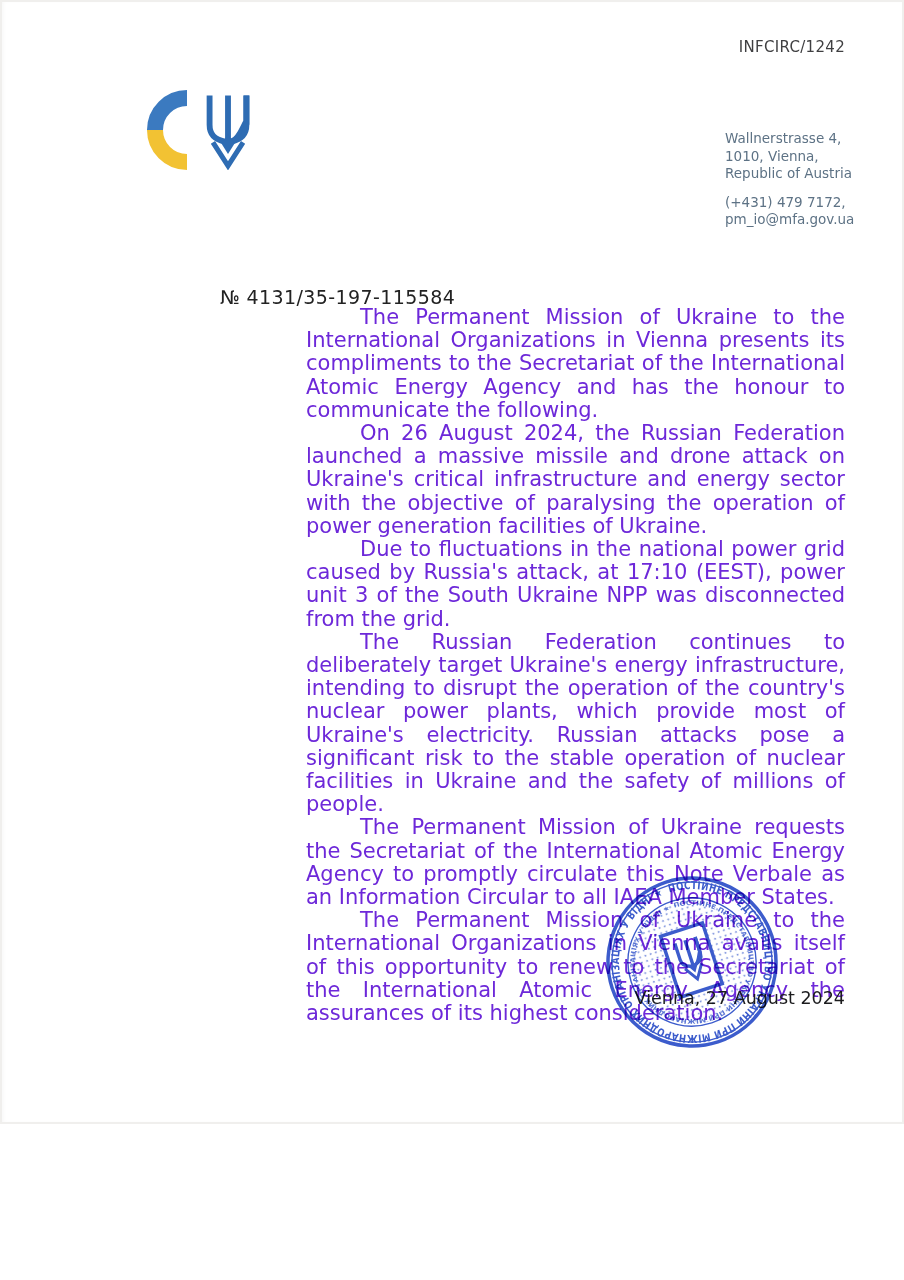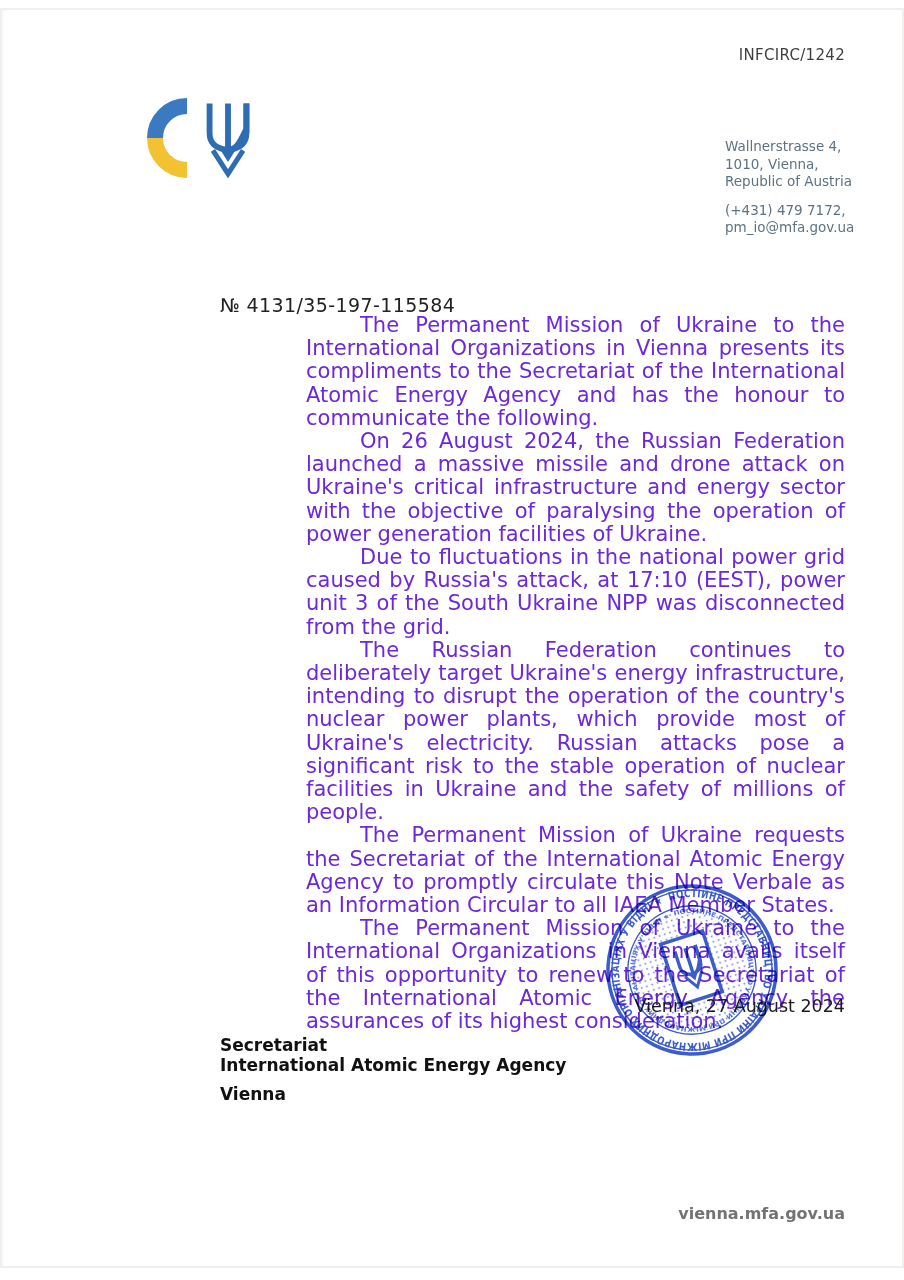--- a/index.html
+++ b/index.html
@@ -1,19 +1,19 @@
 <!DOCTYPE html>
 <html><head>
 <meta charset="utf-8">
 <style>
   html,body{margin:0;padding:0;background:#ffffff;}
   .page{
     position:relative;
-    width:904px;height:1260px;
-    margin:8px auto;
+    width:904px;height:1124px;
+    margin:0 auto;
     background:#ffffff;
     box-shadow:inset 0 0 0 2px #f0efed, inset 3px 0 4px rgba(0,0,0,0.04);
     font-family:"DejaVu Sans","Liberation Sans",sans-serif;
     color:#1c1c1e;
     overflow:hidden;
   }
   .infcirc{
     position:absolute;top:38px;right:59px;
     font-size:15px;color:#3f3f41;letter-spacing:0.3px;
   }
@@ -117,22 +117,16 @@
       <text font-size="6.5" font-weight="bold" fill="#2d4fc8" opacity="0.85" font-family="DejaVu Sans, sans-serif">
         <textPath href="#ringpath2" textLength="353" lengthAdjust="spacingAndGlyphs">ПОСТІЙНЕ ПРЕДСТАВНИЦТВО УКРАЇНИ ПРИ МІЖНАРОДНИХ ОРГАНІЗАЦІЯХ У ВІДНІ ★ </textPath>
       </text>
       <rect x="66" y="54" width="44" height="64" fill="#ffffff" stroke="#2d4fc8" stroke-width="3.5"></rect>
       <g color="#2d4fc8">
         <use href="#tryzub-sym" x="73" y="61" width="30" height="50"></use>
       </g>
     </g>
   </svg>
 
-  <div class="addressee">
-    <div class="line">Secretariat</div>
-    <div class="line">International Atomic Energy Agency</div>
-    <div class="gap"></div>
-    <div class="line">Vienna</div>
-  </div>
 
   <div class="footer-url">vienna.mfa.gov.ua</div>
 
 </div>
 
 </body></html>

